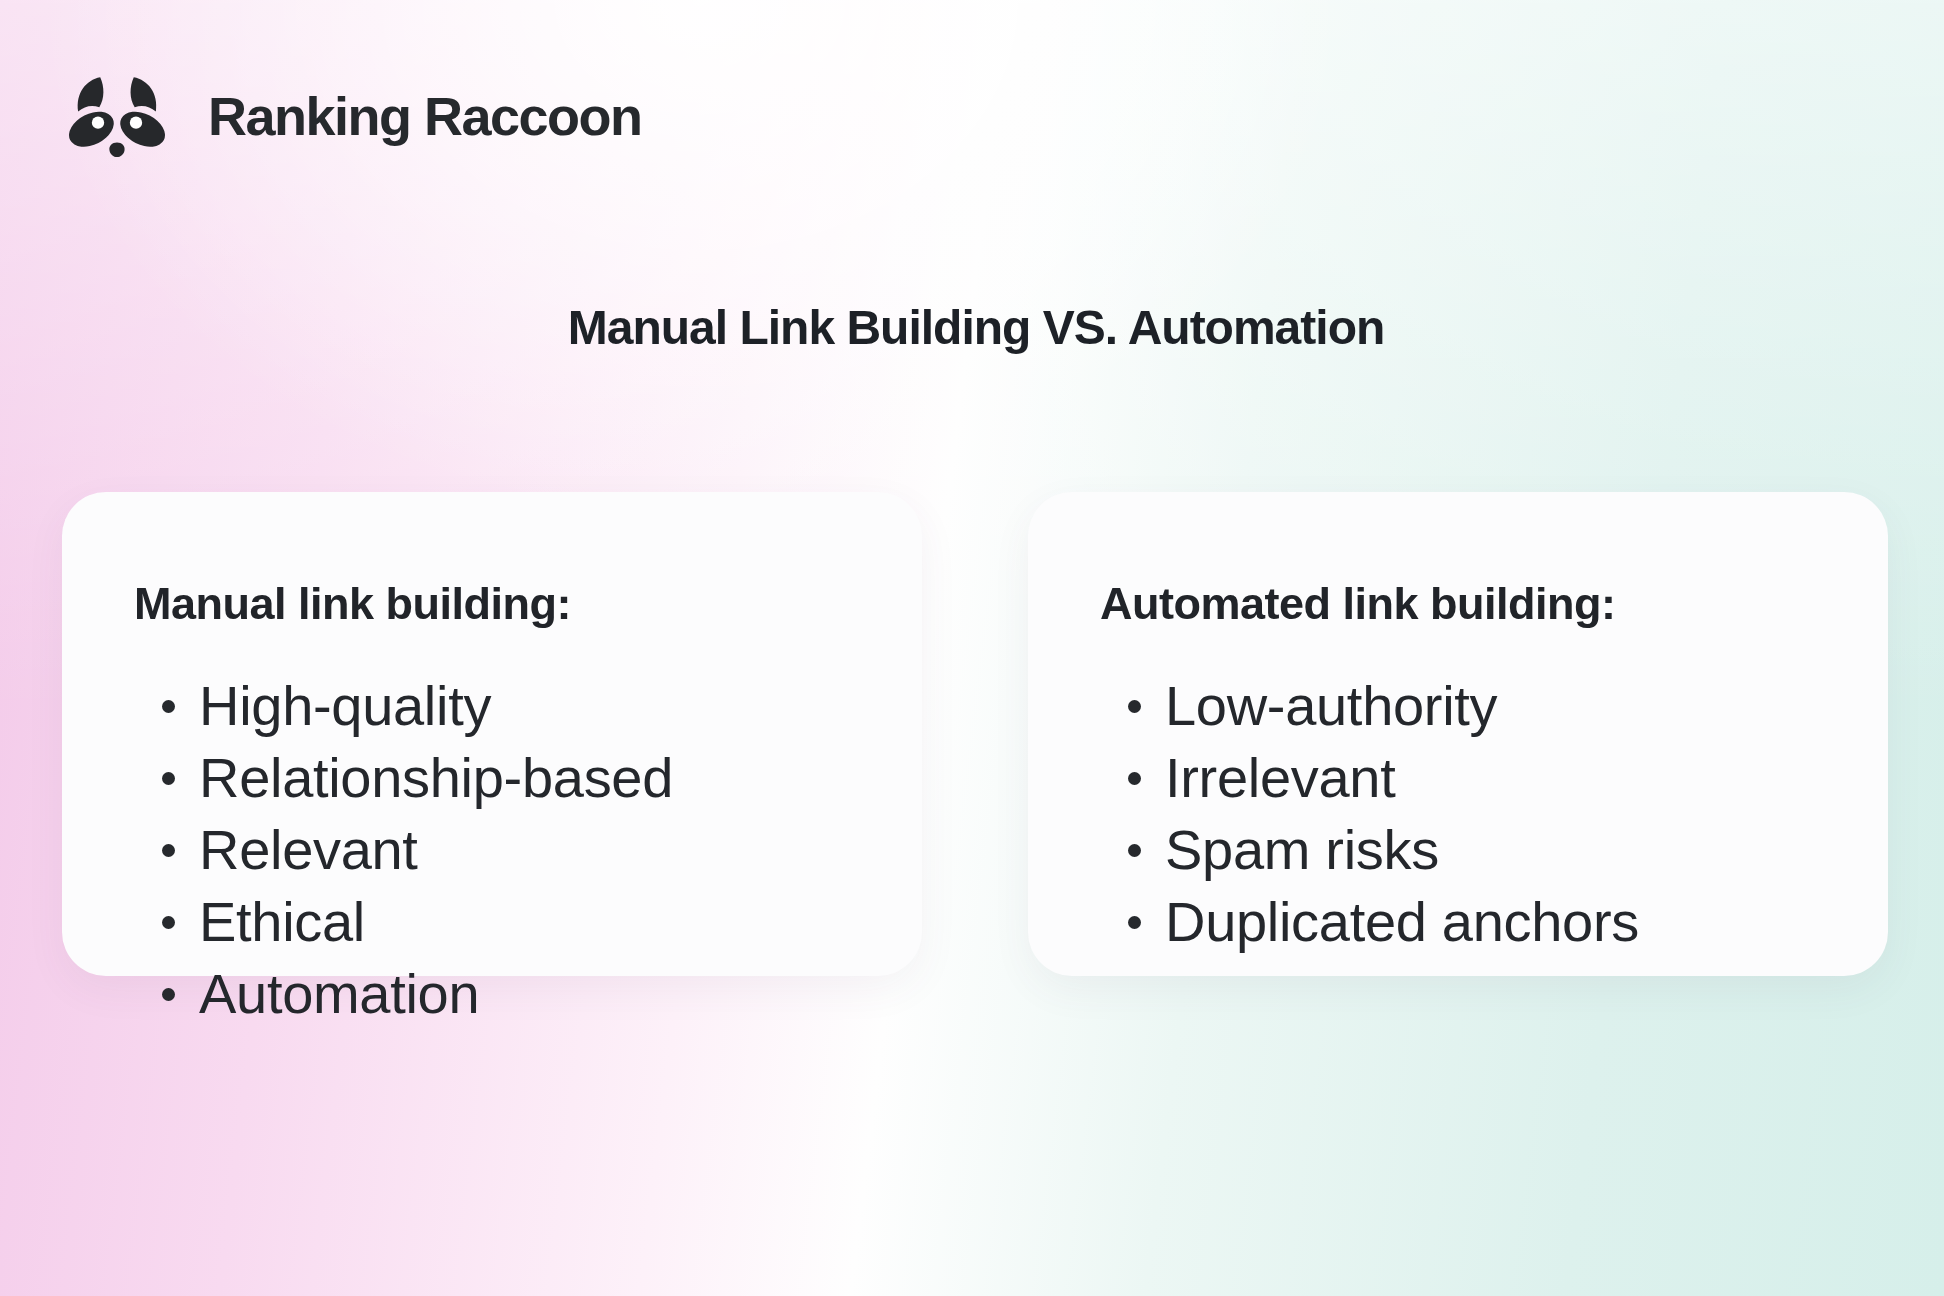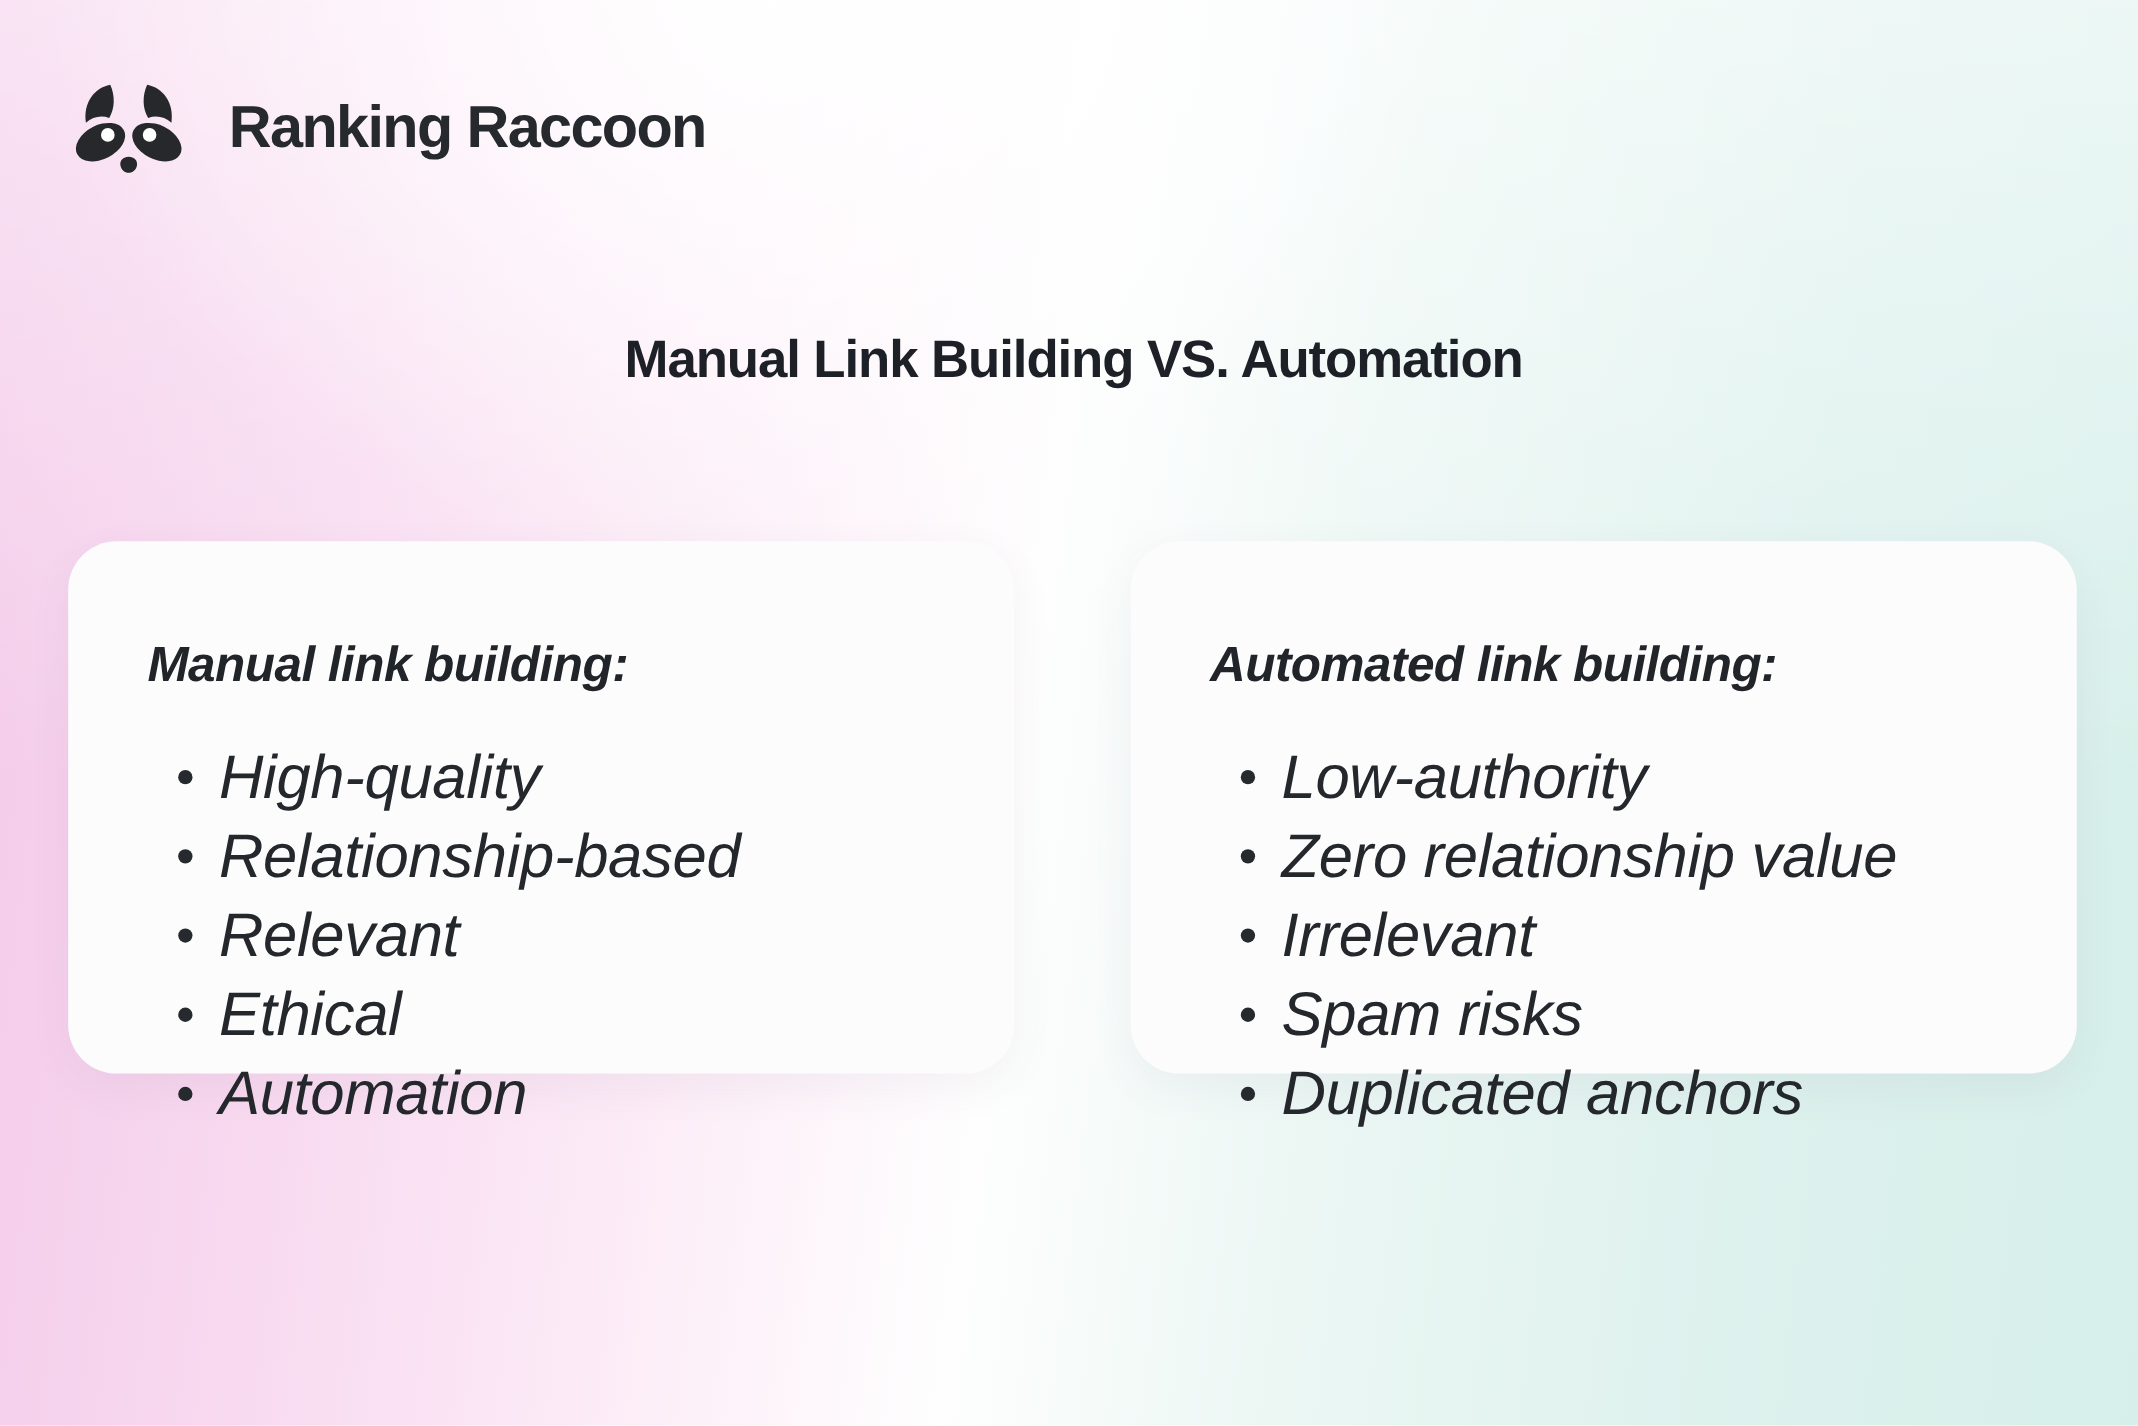--- a/index.html
+++ b/index.html
@@ -53,21 +53,20 @@
   .card {
     position: absolute;
     top: 492px;
     height: 484px;
     width: 860px;
     box-sizing: border-box;
     background: #fcfcfd;
     border-radius: 44px;
     box-shadow: 0 14px 40px rgba(90, 70, 110, 0.06);
     padding: 86px 56px 0 72px;
-    font-style: italic;
   }
   .card-left  { left: 62px; }
   .card-right { left: 1028px; }
 
   .card-heading {
     margin: 0;
     font-size: 45px;
     font-weight: 700;
     letter-spacing: -0.5px;
     color: #212429;
@@ -148,24 +147,20 @@
 
   <section class="card card-right">
     <h2 class="card-heading">Automated link building:</h2>
     <ul class="card-list">
       <li>
         <span class="dot"></span>
         <span>Low-authority</span>
       </li>
       <li>
         <span class="dot"></span>
-        <span>Zero relationship value</span>
-      </li>
-      <li>
-        <span class="dot"></span>
         <span>Irrelevant</span>
       </li>
       <li>
         <span class="dot"></span>
         <span>Spam risks</span>
       </li>
       <li>
         <span class="dot"></span>
         <span>Duplicated anchors</span>
       </li>

